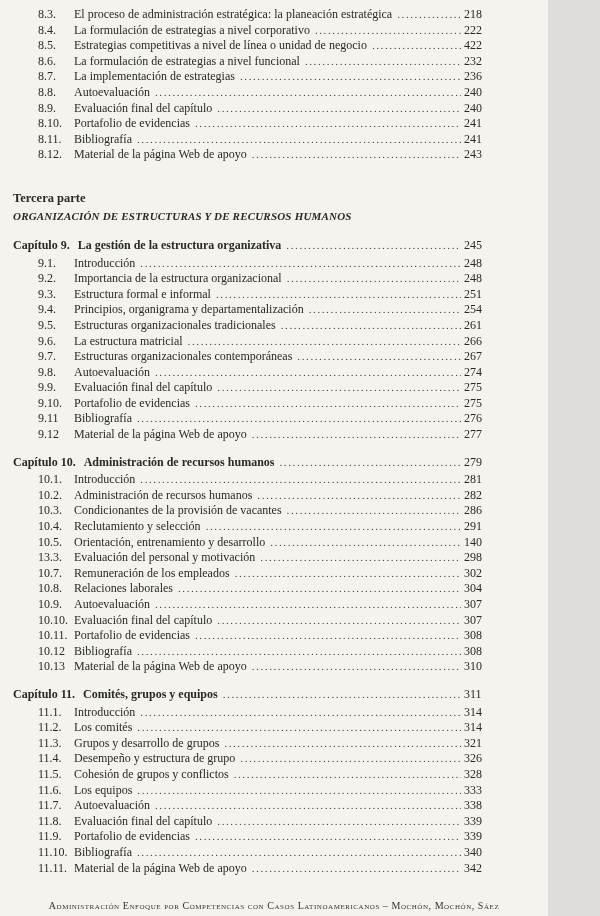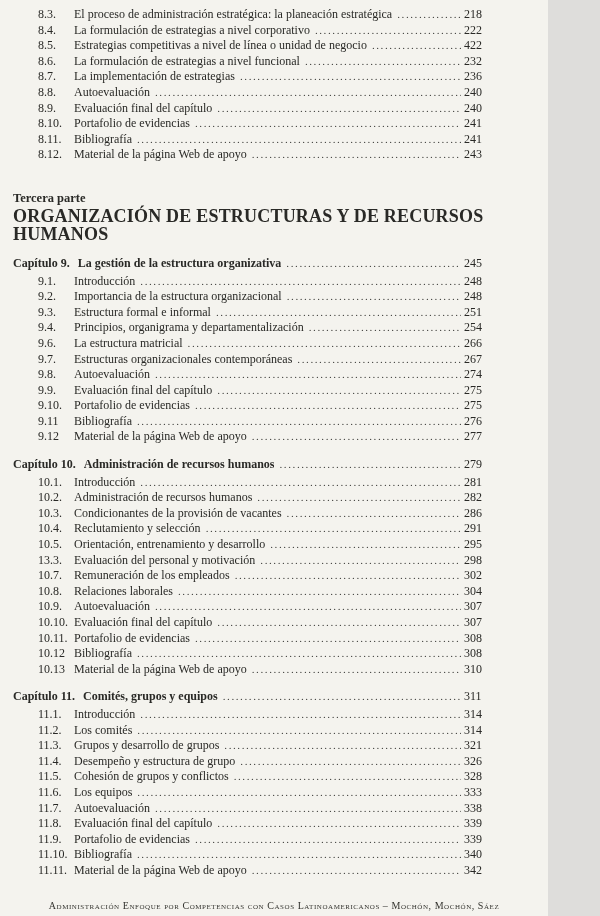--- a/index.html
+++ b/index.html
@@ -44,21 +44,21 @@
     padding-left: 0;
     margin-top: 12px;
     margin-bottom: 2px;
     font-weight: bold;
   }
   .row.chapter .chap-label { margin-right: 8px; white-space: nowrap; }
   .row.chapter .pg { font-weight: normal; }
 
   .part { margin: 27px 0 13px 0; }
   .part-label { font-weight: bold; font-size: 12.5px; line-height: 17px; }
-  .part-title { font-weight: bold; font-size: 18px; line-height: 18px; letter-spacing: 0.2px; }
+  .part-title { font-weight: bold; font-size: 11px; line-height: 18px; letter-spacing: 0.2px; font-style: italic; }
 
   .footer {
     position: absolute;
     left: 0;
     right: 0;
     bottom: 5px;
     text-align: center;
     font-size: 10px;
     font-variant: small-caps;
     letter-spacing: 0.55px;
@@ -158,20 +158,26 @@
         <span class="dots"></span>
         <span class="pg">251</span>
       </div>
       <div class="row">
         <span class="num">9.4.</span>
         <span class="title">Principios, organigrama y departamentalización</span>
         <span class="dots"></span>
         <span class="pg">254</span>
       </div>
       <div class="row">
+        <span class="num">9.5.</span>
+        <span class="title">Estructuras organizacionales tradicionales</span>
+        <span class="dots"></span>
+        <span class="pg">261</span>
+      </div>
+      <div class="row">
         <span class="num">9.6.</span>
         <span class="title">La estructura matricial</span>
         <span class="dots"></span>
         <span class="pg">266</span>
       </div>
       <div class="row">
         <span class="num">9.7.</span>
         <span class="title">Estructuras organizacionales contemporáneas</span>
         <span class="dots"></span>
         <span class="pg">267</span>
@@ -233,21 +239,21 @@
       <div class="row">
         <span class="num">10.4.</span>
         <span class="title">Reclutamiento y selección</span>
         <span class="dots"></span>
         <span class="pg">291</span>
       </div>
       <div class="row">
         <span class="num">10.5.</span>
         <span class="title">Orientación, entrenamiento y desarrollo</span>
         <span class="dots"></span>
-        <span class="pg">295</span>
+        <span class="pg">140</span>
       </div>
       <div class="row">
         <span class="num">13.3.</span>
         <span class="title">Evaluación del personal y motivación</span>
         <span class="dots"></span>
         <span class="pg">298</span>
       </div>
       <div class="row">
         <span class="num">10.7.</span>
         <span class="title">Remuneración de los empleados</span>

